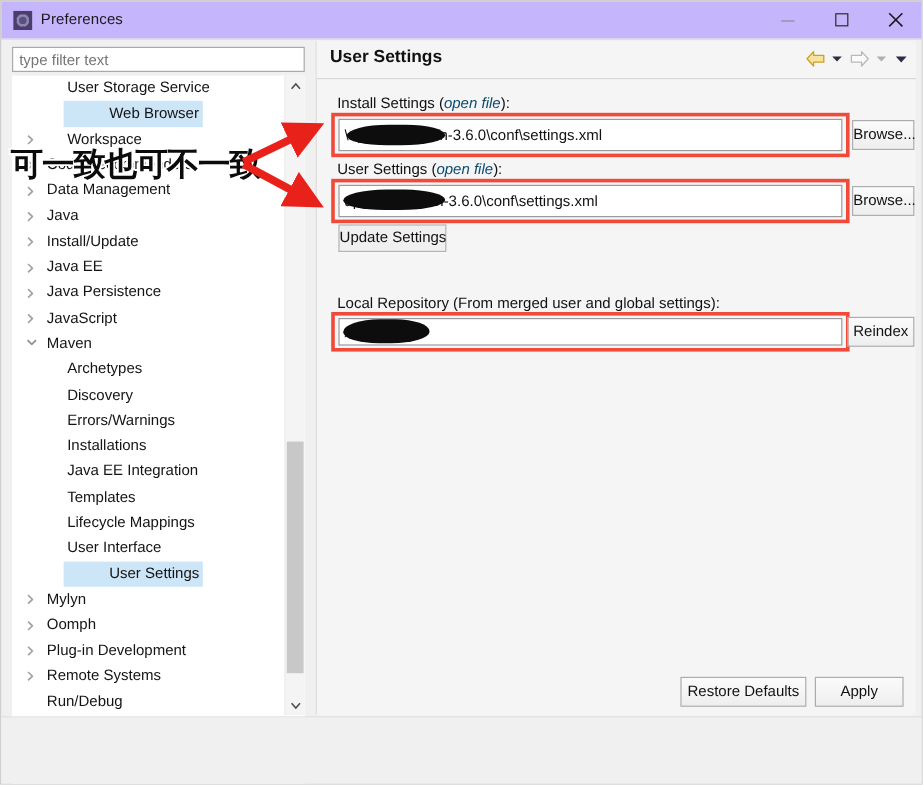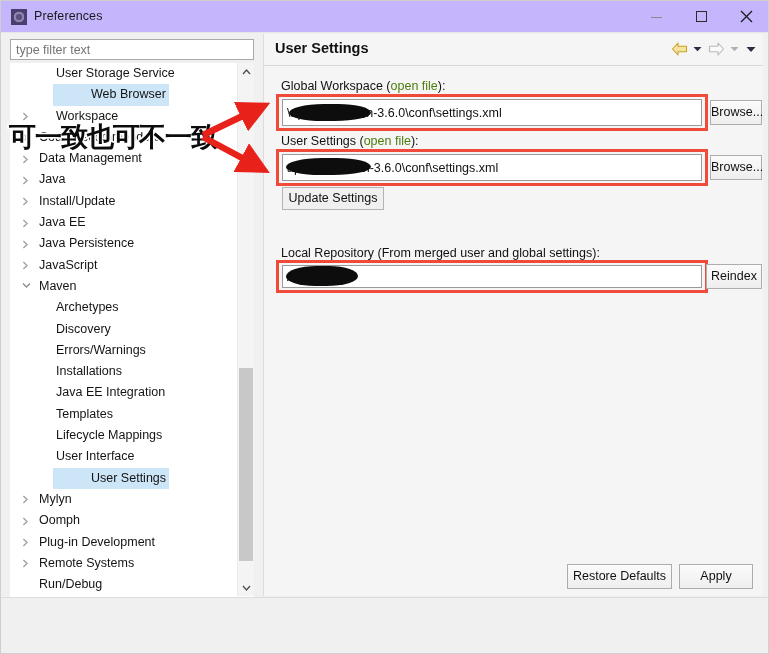--- a/index.html
+++ b/index.html
@@ -174,21 +174,21 @@
     width: 18px; height: 16px;
     display: flex; align-items: center; justify-content: center;
   }
   .tool.caret { width: 13px; }
 
   .field-label {
     position: absolute;
     font-size: 12.5px;
     color: #111111;
   }
-  .field-link { color: #4d7c0f; }
+  .field-link { color: #0c4a6e; font-style: italic; }
 
   .txtinput {
     position: absolute;
     background: #ffffff;
     border: 1px solid #9a9a9a;
     box-sizing: border-box;
     font-size: 12.5px;
     color: #111111;
     font-family: "Liberation Sans", sans-serif;
     padding: 0 0 0 4px;
@@ -478,36 +478,36 @@
         </div>
         <div class="tool caret">
           <svg width="10" height="7" viewBox="0 0 10 7">
               <path d="M0.5 1 L5 6 L9.5 1 Z" fill="#2f2a45"></path>
             </svg>
         </div>
       </div>
     </div>
 
     <div class="field-label" style="left:17px; top:45px;">
-      <span>Global Workspace (</span><span class="field-link">open file</span><span>):</span>
+      <span>Install Settings (</span><span class="field-link">open file</span><span>):</span>
     </div>
     <input class="txtinput" style="left: 18px; top: 65px; width: 420px; height: 27px;" value="\apache-maven-3.6.0\conf\settings.xml">
     <div class="redact" style="left:25px; top:70px; width:82px; height:17px;"></div>
     <div class="hl-box" style="left:12px; top:60px; width:432px; height:37px;"></div>
     <div class="btn" style="left:446px; top:66px; width:52px; height:25px; line-height:23px;">Browse...</div>
 
     <div class="field-label" style="left:17px; top:100px;">
       <span>User Settings (</span><span class="field-link">open file</span><span>):</span>
     </div>
     <input class="txtinput" style="left: 18px; top: 120px; width: 420px; height: 27px;" value="apache-maven-3.6.0\conf\settings.xml">
     <div class="redact" style="left:22px; top:124px; width:85px; height:17px;"></div>
     <div class="hl-box" style="left:12px; top:115px; width:432px; height:37px;"></div>
     <div class="btn" style="left:446px; top:121px; width:52px; height:25px; line-height:23px;">Browse...</div>
 
-    <div class="btn plain" style="left:18px; top:153px; width:102px; height:23px; line-height:21px;">Update Settings</div>
+    <div class="btn plain" style="left:18px; top:153px; width:90px; height:23px; line-height:21px;">Update Settings</div>
 
     <div class="field-label" style="left:17px; top:212px;">Local Repository (From merged user and global settings):</div>
     <input class="txtinput" style="left: 18px; top: 231px; width: 420px; height: 23px;" value="/repository">
     <div class="redact" style="left:22px; top:232px; width:72px; height:20px;"></div>
     <div class="hl-box" style="left:12px; top:226px; width:432px; height:33px;"></div>
     <div class="btn" style="left:442px; top:230px; width:56px; height:25px; line-height:23px;">Reindex</div>
 
     <div class="btn" style="left:303px; top:530px; width:105px; height:25px; line-height:23px;">
       <span>Restore Defaults</span>
     </div>

